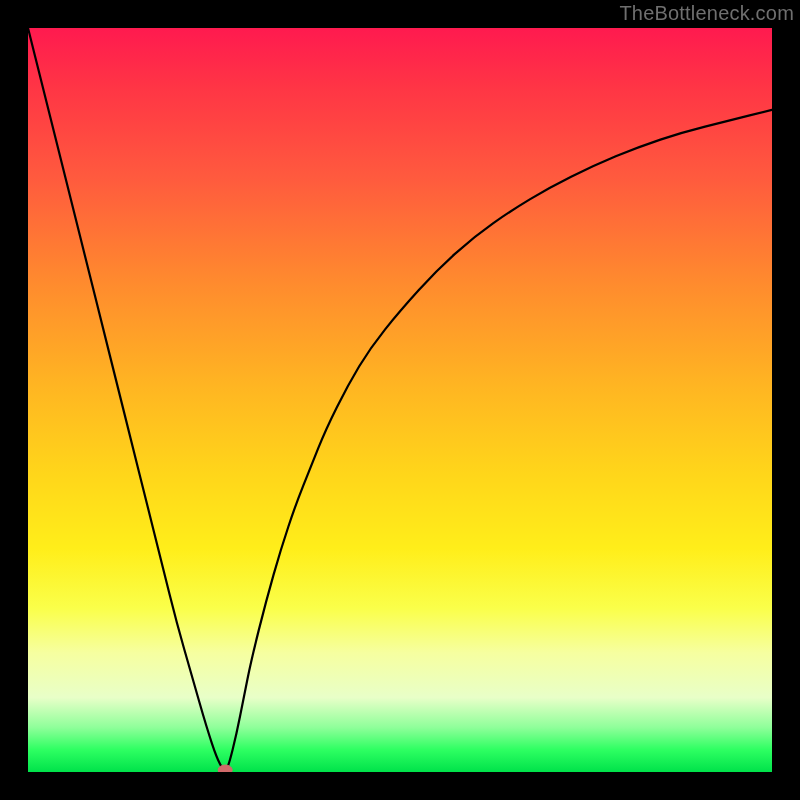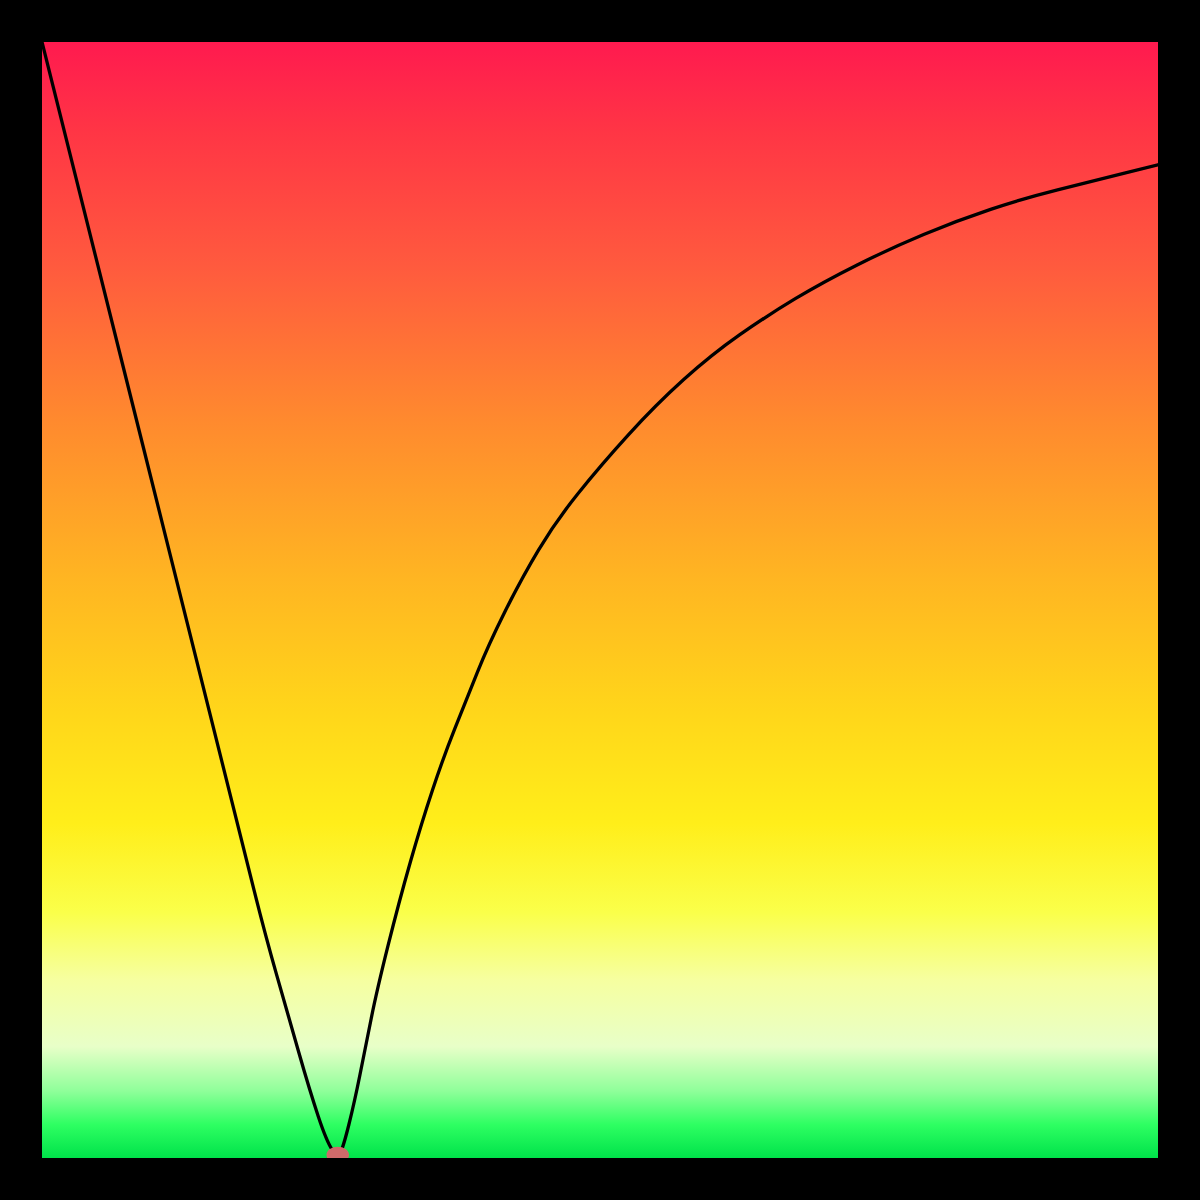--- a/index.html
+++ b/index.html
@@ -76,14 +76,15 @@
 <div class="frame">
 
   <div class="plot-area">
     <svg viewBox="0 0 744 744">
       <path id="left-path" class="curve" d="M 0.00 0.00 Q 0.00 0.00 7.44 29.76 Q 14.88 59.52 22.32 89.28 Q 29.76 119.04 37.20 148.80 Q 44.64 178.56 52.08 208.32 Q 59.52 238.08 66.96 267.84 Q 74.40 297.60 81.84 327.36 Q 89.28 357.12 96.72 386.88 Q 104.16 416.64 111.60 446.40 Q 119.04 476.16 126.48 505.92 Q 133.92 535.68 141.36 565.44 Q 148.80 595.20 156.24 621.24 Q 163.68 647.28 171.12 673.32 Q 178.56 699.36 184.14 716.10 Q 189.72 732.84 193.44 738.42 T 197.16 744.00"></path>
       <path id="right-path" class="curve" d="M 197.16 744.00 Q 197.16 744.00 199.02 740.28 Q 200.88 736.56 204.60 721.68 Q 208.32 706.80 212.04 688.20 Q 215.76 669.60 219.48 651.00 Q 223.20 632.40 230.64 602.64 Q 238.08 572.88 245.52 546.84 Q 252.96 520.80 260.40 498.48 Q 267.84 476.16 275.28 457.56 Q 282.72 438.96 290.16 420.36 Q 297.60 401.76 308.76 379.44 Q 319.92 357.12 331.08 338.52 Q 342.24 319.92 357.12 301.32 Q 372.00 282.72 390.60 262.26 Q 409.20 241.80 427.80 225.06 Q 446.40 208.32 465.00 195.30 Q 483.60 182.28 502.20 171.12 Q 520.80 159.96 543.12 148.80 Q 565.44 137.64 587.76 128.34 Q 610.08 119.04 632.40 111.60 Q 654.72 104.16 677.04 98.58 Q 699.36 93.00 721.68 87.42 T 744.00 81.84"></path>
       <ellipse id="min-marker" class="marker" rx="7" ry="5" cx="197.16" cy="742.00" fill="#d06a6a" stroke="#d06a6a"></ellipse>
     </svg>
   </div>
 
+  <div class="watermark">TheBottleneck.com</div>
 
 </div>
 
 </body></html>

